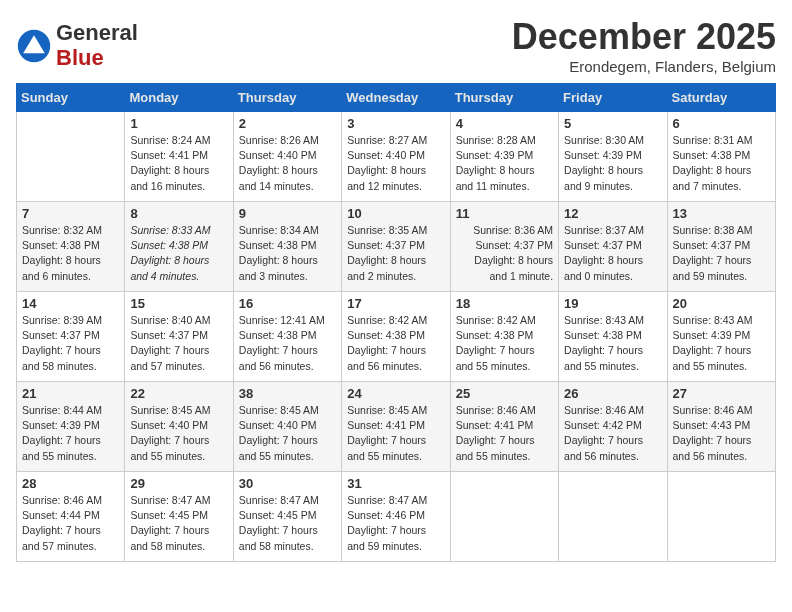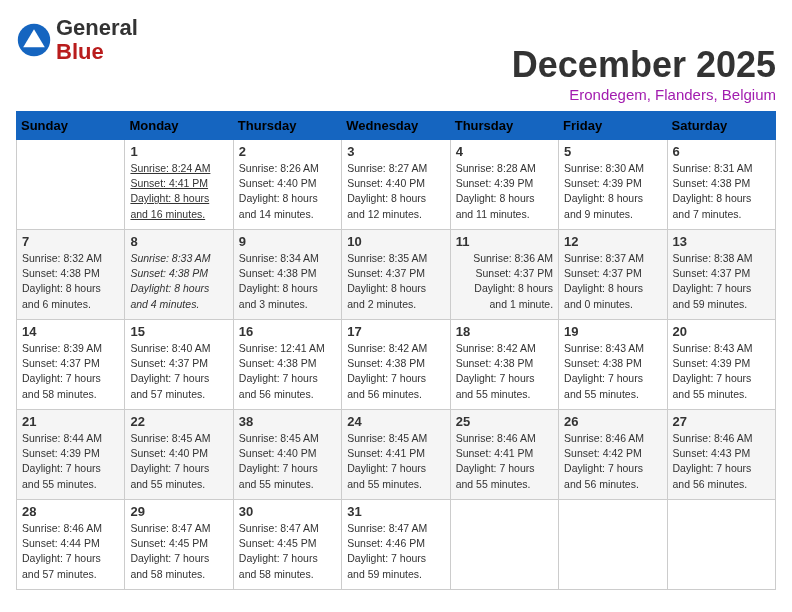--- a/index.html
+++ b/index.html
@@ -6,21 +6,21 @@
     body {
       font-family: Arial, sans-serif;
       background: #fff;
       width: 792px;
       min-height: 612px;
       padding: 16px;
     }
     .header {
       display: flex;
       justify-content: space-between;
-      align-items: flex-start;
+      align-items: center;
       margin-bottom: 8px;
     }
     .logo {
       display: flex;
       align-items: center;
     }
     .logo-text {
       font-size: 22px;
       font-weight: bold;
       line-height: 1.1;
@@ -32,34 +32,33 @@
       height: 36px;
       margin-right: 4px;
     }
     .title-block {
       text-align: right;
     }
     .month-title {
       font-size: 36px;
       font-weight: bold;
       color: #333;
-      margin-top: 28px;
     }
     .subtitle {
       font-size: 15px;
-      color: #a21caf;
+      color: #404040;
     }
     .calendar {
       width: 100%;
       border-collapse: collapse;
       font-size: 11px;
     }
     .calendar thead th {
       background: #1565c0;
-      color: #000000;
+      color: #e5e5e5;
       padding: 6px 4px;
       text-align: left;
       font-size: 13px;
       font-weight: bold;
       border: 1px solid #1565c0;
     }
     .calendar tbody td {
       border: 1px solid #ccc;
       vertical-align: top;
       padding: 4px 5px;
@@ -118,21 +117,21 @@
         <th>Thursday</th>
         <th>Friday</th>
         <th>Saturday</th>
       </tr>
   </thead>
   <tbody id="calendar-body">
   <tr class="row-white">
         <td class="empty-cell"></td>
         <td>
           <span class="day-num">1</span>
-          <div class="day-info" style="white-space: pre-line; text-decoration: underline;">Sunrise: 8:24 AM
+          <div class="day-info" style="white-space: pre-line;">Sunrise: 8:24 AM
 Sunset: 4:41 PM
 Daylight: 8 hours
 and 16 minutes.</div>
         </td>
         <td>
           <span class="day-num">2</span>
           <div class="day-info" style="white-space: pre-line;">Sunrise: 8:26 AM
 Sunset: 4:40 PM
 Daylight: 8 hours
 and 14 minutes.</div>

